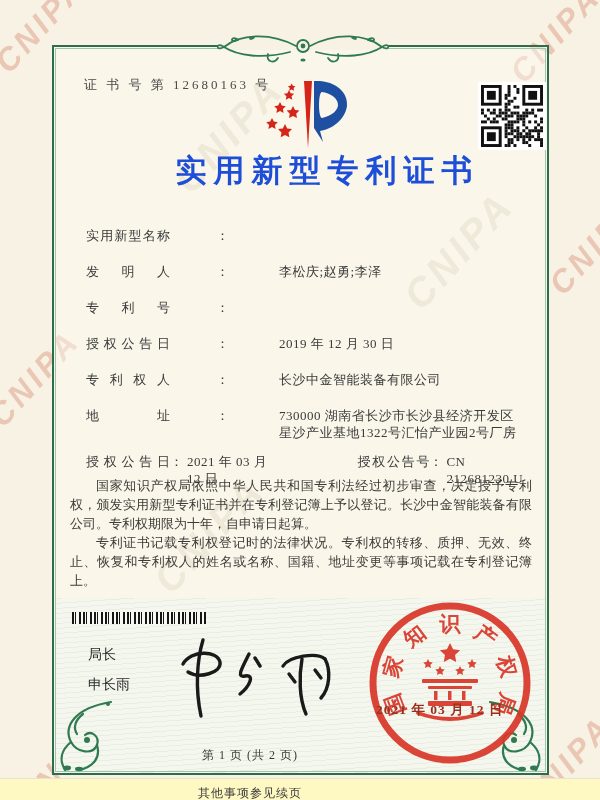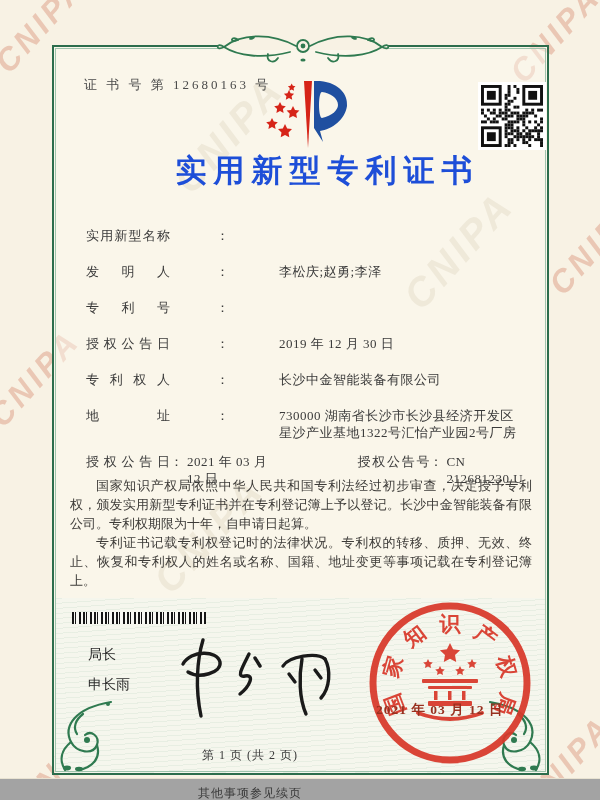--- a/index.html
+++ b/index.html
@@ -72,21 +72,21 @@
   .signature{position:absolute;left:165px;top:626px;}
   .seal{position:absolute;left:362px;top:595px;opacity:.93;}
   .seal-date{
     position:absolute;left:376px;top:701px;font-size:13.5px;font-weight:bold;
     color:#98301f;letter-spacing:1px;white-space:nowrap;
   }
   .page-info{position:absolute;left:180px;top:747px;width:140px;text-align:center;
     font-size:12px;color:#3a3a3a;letter-spacing:1px;}
   .next-strip{
     position:absolute;left:0;top:778px;width:600px;height:22px;
-    background:#a3a3a3;border-top:1px solid #e8e2d1;
+    background:#fef9c3;border-top:1px solid #e8e2d1;
   }
   .continuation{
     position:absolute;left:175px;top:6px;width:150px;text-align:center;
     font-size:12px;color:#3a3a3a;letter-spacing:1px;
   }
 </style>
 </head>
 <body>
 
 <div class="wm pink" style="left:-18px;top:6px">CNIPA</div>

